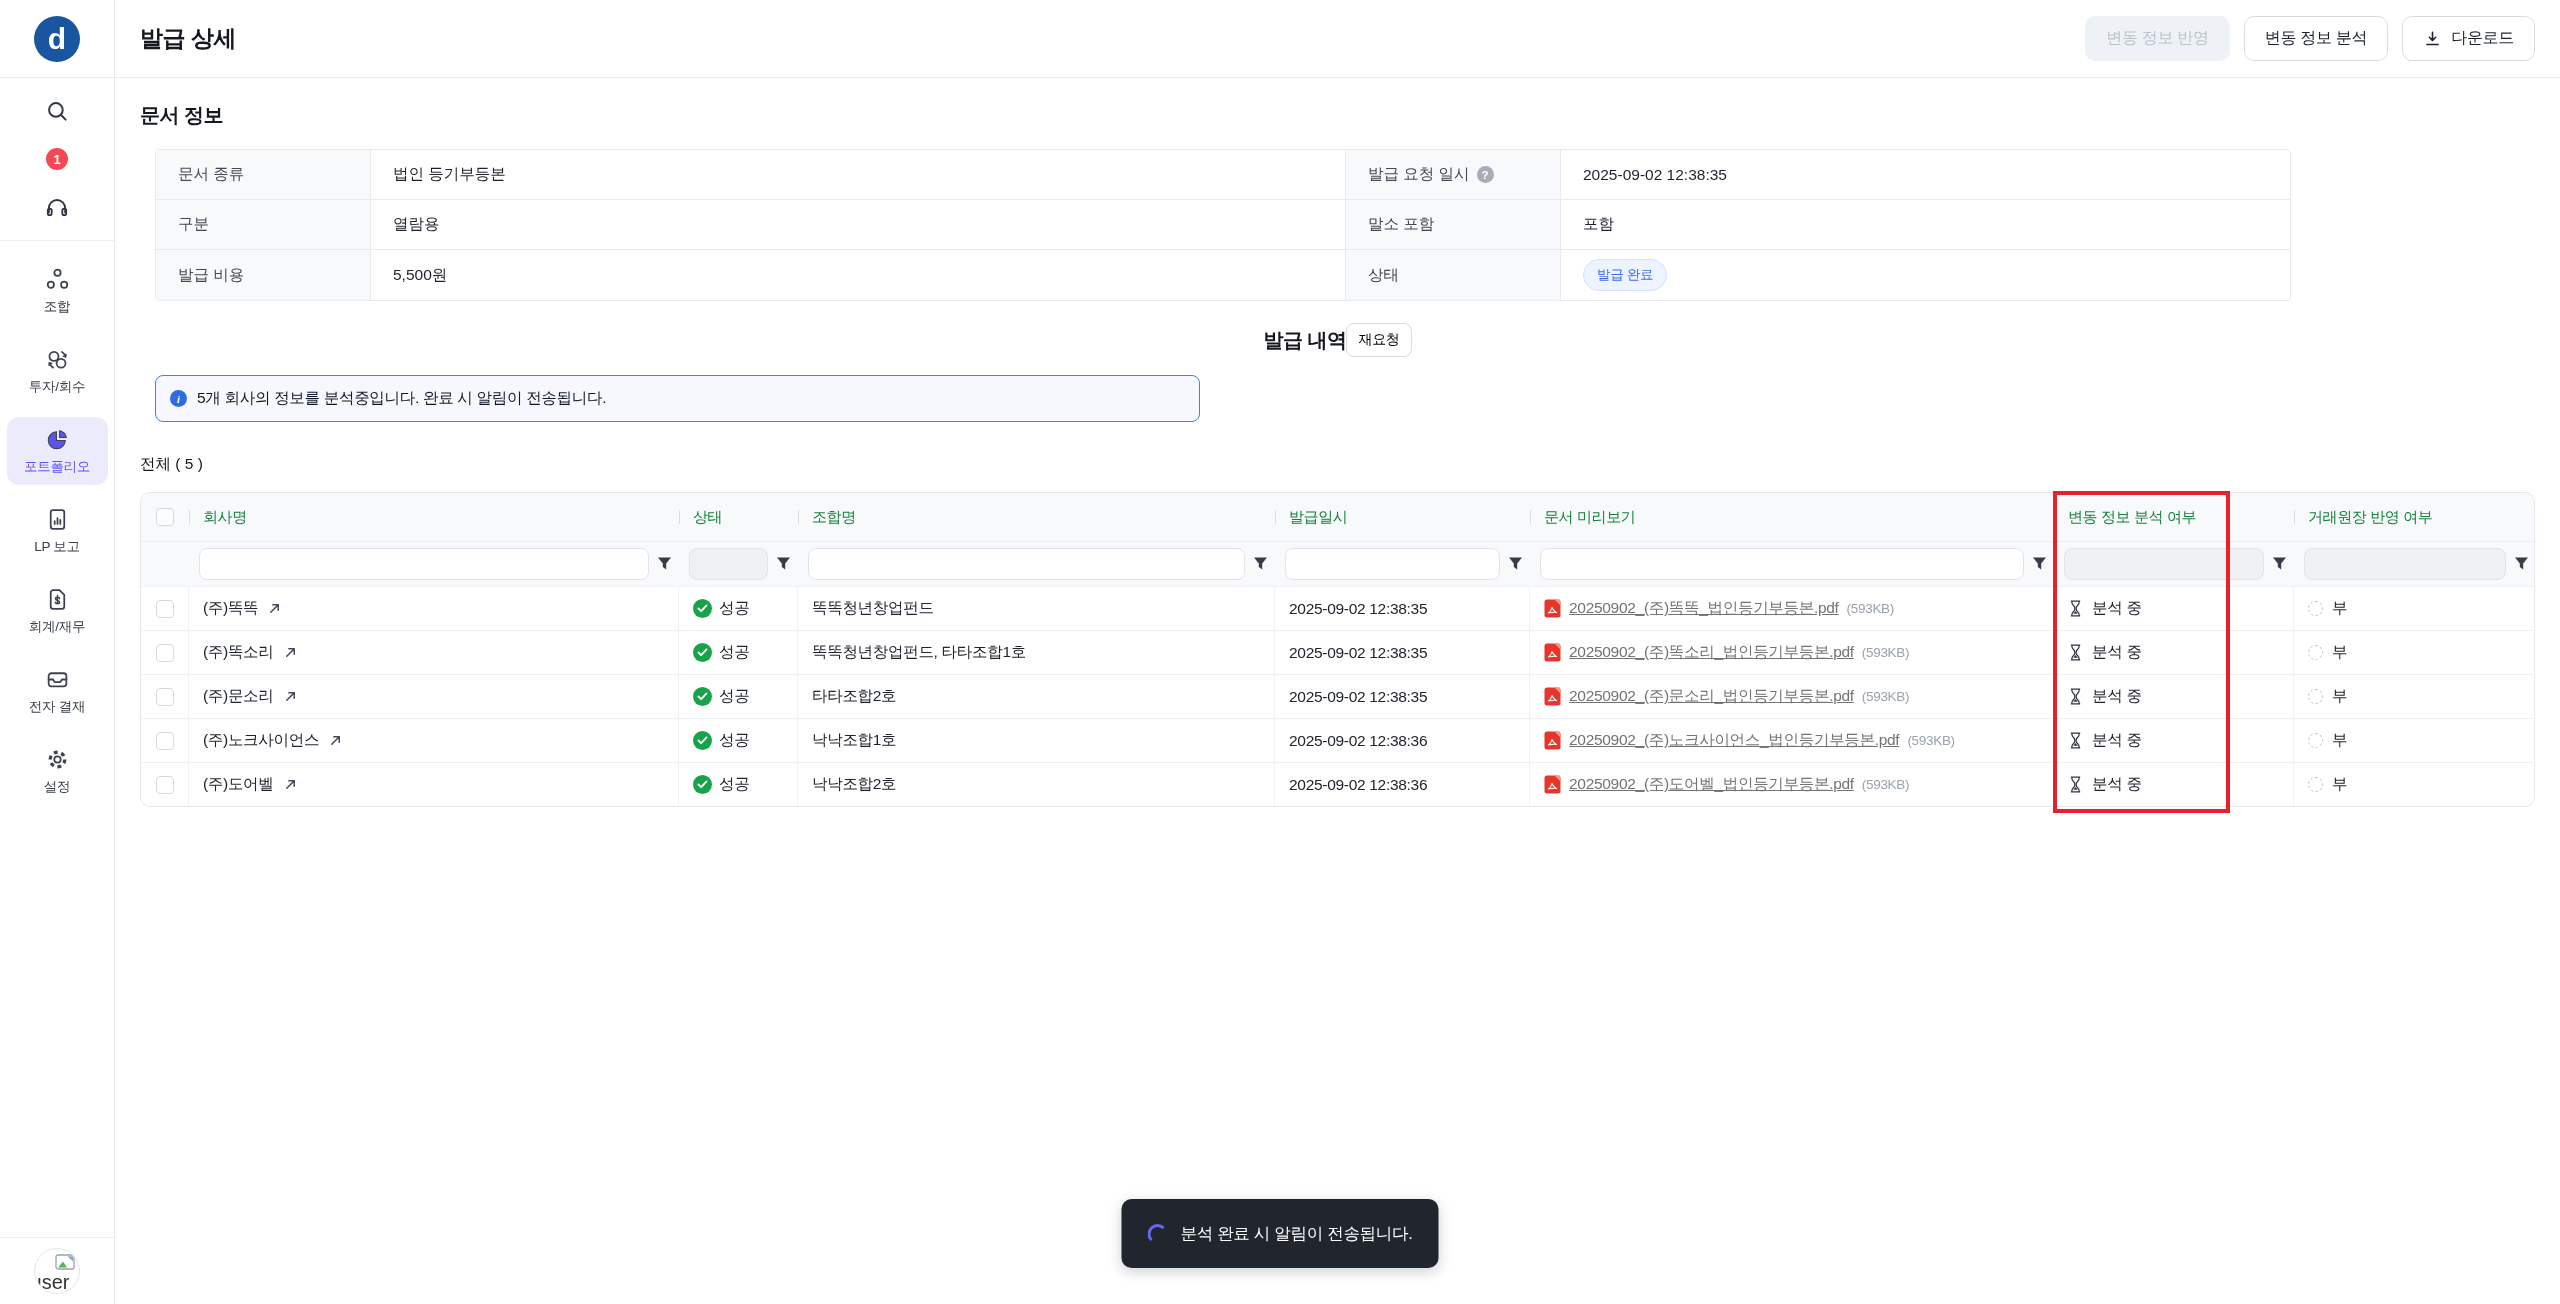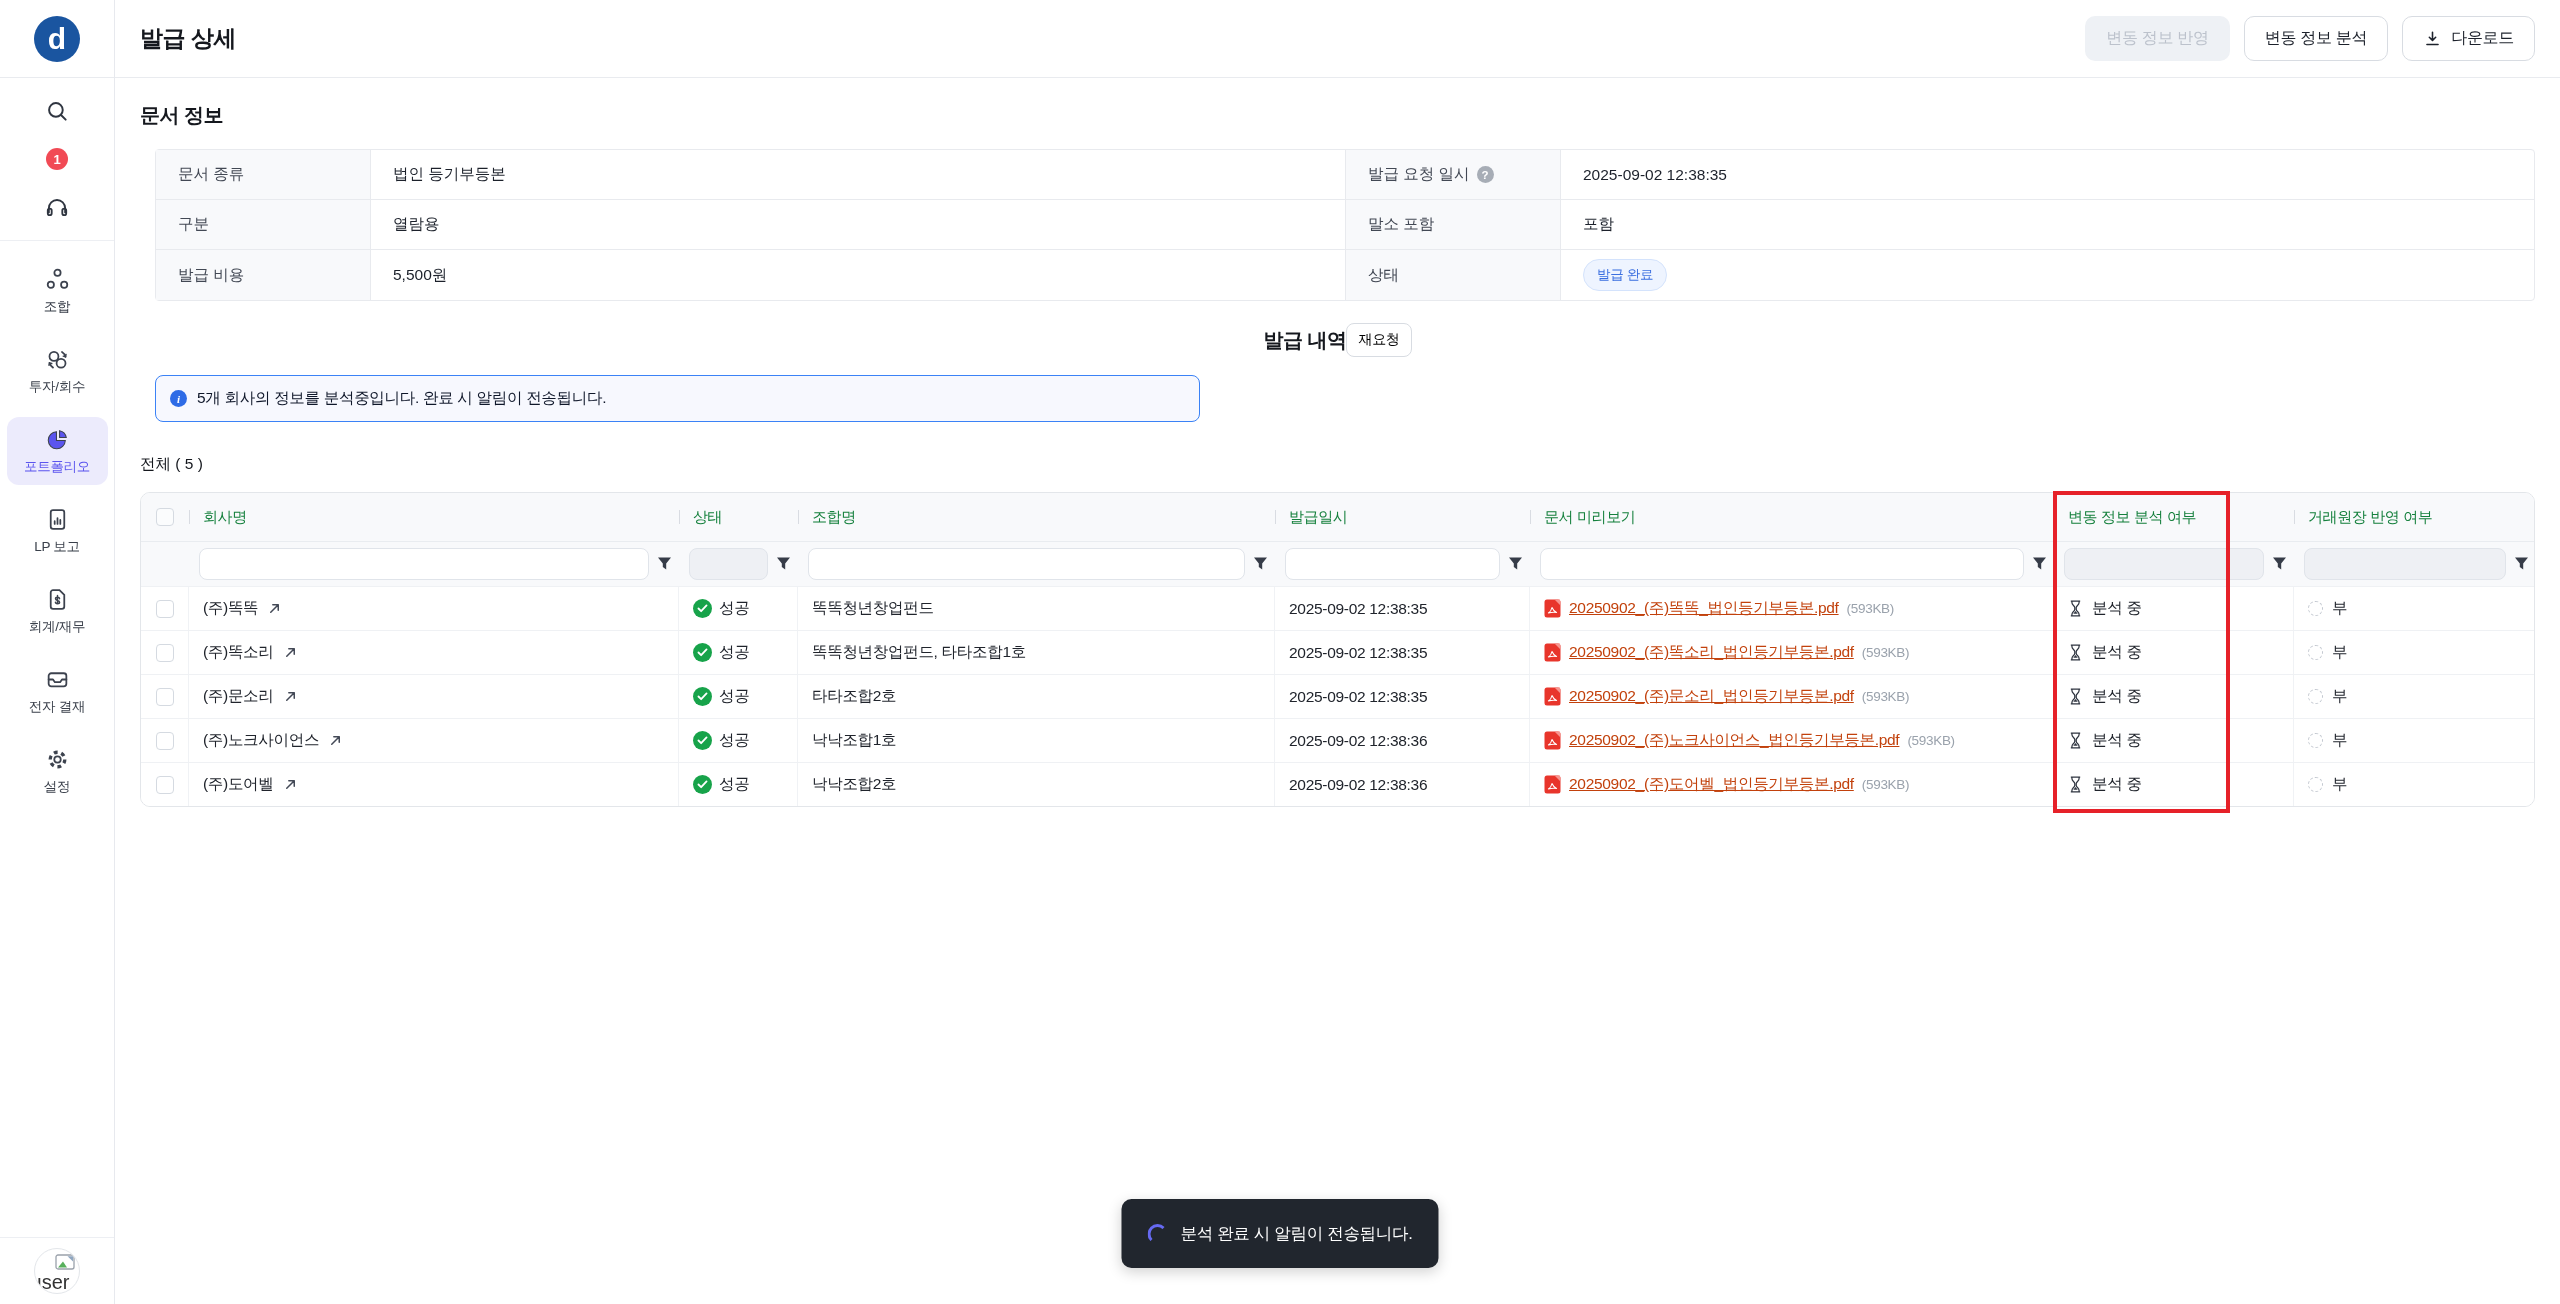--- a/index.html
+++ b/index.html
@@ -32,21 +32,21 @@
   .hdr-actions { margin-left:auto; display:flex; gap:14px; }
   .btn { height:45px; border-radius:10px; font-size:16px; display:inline-flex; align-items:center; gap:9px; padding:0 20px; cursor:pointer; border:1px solid transparent; font-family:inherit; letter-spacing:-0.3px; background:#fff; }
   .btn.disabled { background:#eef1f5; color:#bcc2cc; cursor:default; }
   .btn.outline { border-color:#d8dce2; color:#1c212b; font-weight:500; }
 
   .content { position:relative; flex:1; padding:0 25px; }
   .h2 { font-size:20px; font-weight:bold; color:#15181e; letter-spacing:-0.5px; }
   .sec-doc { margin-top:24px; }
 
   
-  .info-table { margin:20px 0 16px 15px; width:2380px; border:1px solid #e8eaee; border-radius:4px; display:grid; grid-template-columns:215px 975px 215px 1fr;text-align:center; }
+  .info-table { margin:20px 0 16px 15px; width:2136px; border:1px solid #e8eaee; border-radius:4px; display:grid; grid-template-columns:215px 975px 215px 1fr;text-align:center; }
   .info-table > div { height:50px; display:flex; align-items:center; padding-left:22px; font-size:15.5px; border-bottom:1px solid #e8eaee; border-right:1px solid #e8eaee; }
   .info-table > div:nth-child(4n) { border-right:none; }
   .info-table > div:nth-last-child(-n+4) { border-bottom:none; }
   .info-table .lab { background:#f8f9fb; color:#424854; gap:7px; }
   .info-table .val { color:#1c212b; }
   .help-ic { width:17px; height:17px; border-radius:50%; background:#a7adb6; color:#fff; font-size:11.5px; font-weight:bold; display:flex; align-items:center; justify-content:center; }
   .badge-blue { background:#eef4ff; border:1px solid #d4e3fc; color:#3b6fe0; font-size:13.5px; padding:6px 13px; border-radius:999px; letter-spacing:-0.3px; }
 
   .sec-row { margin-top:22px; display:flex; align-items:center; justify-content:center; }
   .btn-sm { height:34px; padding:0 11px; border:1px solid #d8dce2; border-radius:8px; background:#fff; font-size:14px; color:#000000; cursor:pointer; font-family:inherit; letter-spacing:-0.3px; }
@@ -73,21 +73,21 @@
   .fbox.gray { background:#eef0f4; }
   .funnel { margin-left:8px; flex-shrink:0; cursor:pointer; }
 
   .trow { height:44px; border-top:1px solid #eff1f4; background:#fff; }
   .trow .cell { display:flex; align-items:center; padding-left:14px; font-size:15.5px; color:#20242c; border-right:1px solid #f0f2f5; overflow:hidden; white-space:nowrap; letter-spacing:-0.3px; }
   .trow .cell:last-child { border-right:none; }
   .company { gap:9px; cursor:pointer; }
   .status { gap:7px; }
   .chk-green { width:19px; height:19px; border-radius:50%; background:#17a34a; display:flex; align-items:center; justify-content:center; flex-shrink:0; }
   .filecell { gap:8px; }
-  .filelink { text-decoration:underline; color:#c2410c; cursor:pointer; }
+  .filelink { text-decoration:underline; color:#737373; cursor:pointer; }
   .filesize { font-size:13.5px; color:#9aa2ac; }
   .analysis { gap:9px; }
   .ledger { gap:9px; color:#a3aab4; }
   .dash-circle { width:15px; height:15px; border:1.5px dashed #c3c8d0; border-radius:50%; flex-shrink:0; }
 
   .redbox { position:absolute; left:1938px; top:413px; width:177px; height:322px; border:4px solid #e62129; pointer-events:none; z-index:5; }
 
   
   .toast { position:absolute; left:50%; top:1199px; transform:translateX(-50%); background:#21262e; color:#fff; border-radius:10px; height:69px; display:flex; align-items:center; gap:13px; padding:0 26px; font-size:16.5px; letter-spacing:-0.3px; z-index:10; box-shadow:0 4px 14px rgba(0,0,0,.18); }
   .spinner { width:20px; height:20px; border-radius:50%; border:3px solid transparent; border-top-color:#666af2; border-left-color:#666af2; animation:spin 1s linear infinite; }

